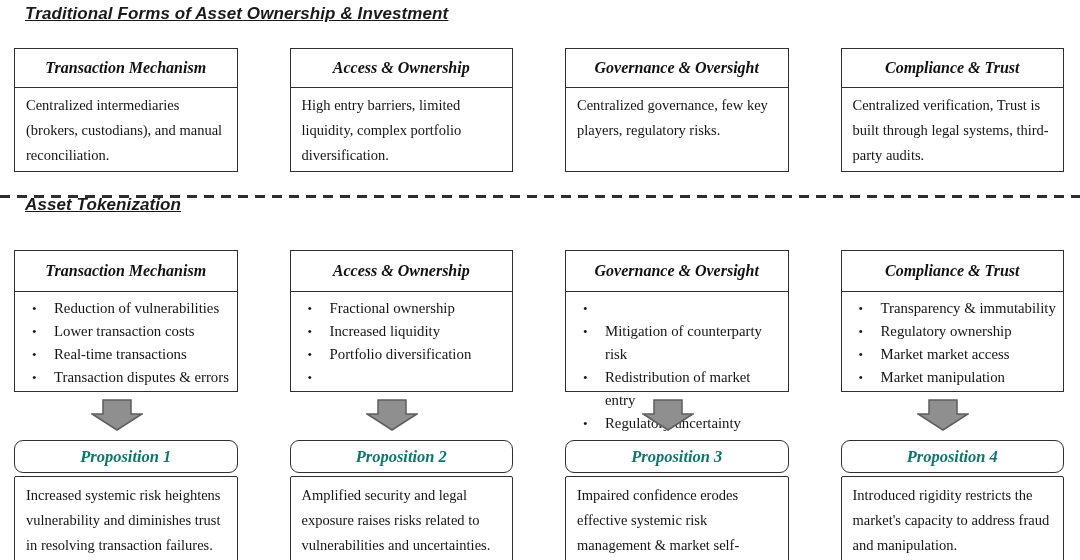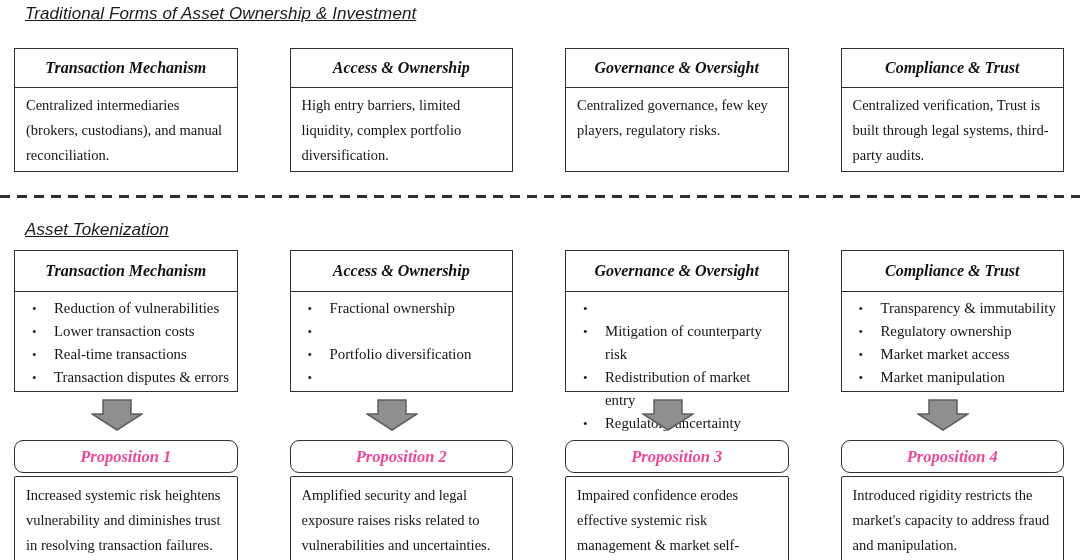--- a/index.html
+++ b/index.html
@@ -15,21 +15,21 @@
     overflow: hidden;
     font-family: "Liberation Serif", serif;
     color: #141414;
   }
   .section-title {
     position: absolute;
     left: 25px;
     margin: 0;
     font-family: "Liberation Sans", sans-serif;
     font-size: 17px;
-    font-weight: normal;
+    font-weight: bold;
     font-style: italic;
     text-decoration: underline;
     color: #1a1a1a;
     letter-spacing: 0.1px;
   }
   .row {
     position: absolute;
     left: 14px;
     right: 16px;
     display: grid;
@@ -100,21 +100,21 @@
     border: 1.5px solid #2f2f2f;
     border-radius: 9px;
     height: 33px;
     box-sizing: border-box;
     display: flex;
     align-items: center;
     justify-content: center;
     font-weight: bold;
     font-style: italic;
     font-size: 16.5px;
-    color: #ec4899;
+    color: #0f766e;
     background: #ffffff;
   }
   .prop-body {
     margin-top: 3px;
     border: 1.5px solid #2f2f2f;
     border-radius: 2px;
     box-sizing: border-box;
     min-height: 78px;
     padding: 6px 10px 6px 11px;
     font-size: 14.5px;
@@ -144,21 +144,21 @@
       <div class="cat-body">Centralized governance, few key players, regulatory risks.</div>
     </div>
     <div class="cat-box">
       <div class="cat-header">Compliance &amp; Trust</div>
       <div class="cat-body">Centralized verification, Trust is built through legal systems, third-party audits.</div>
     </div>
   </div>
 
   <div class="divider"></div>
 
-  <h1 class="section-title" style="top:220px;">Asset Tokenization</h1>
+  <h1 class="section-title" style="top:195px;">Asset Tokenization</h1>
 
   <div class="row row2" style="top:250px;">
     <div class="cat-box">
       <div class="cat-header">Transaction Mechanism</div>
       <ul class="bullets">
         <li>
             <span class="dot">•</span>
             <span>Reduction of vulnerabilities</span>
           </li>
         <li>
@@ -177,20 +177,21 @@
     </div>
     <div class="cat-box">
       <div class="cat-header">Access &amp; Ownership</div>
       <ul class="bullets">
         <li>
             <span class="dot">•</span>
             <span>Fractional ownership</span>
           </li>
         <li>
             <span class="dot">•</span>
+            <span>Increased liquidity</span>
           </li>
         <li>
             <span class="dot">•</span>
             <span>Portfolio diversification</span>
           </li>
         <li>
             <span class="dot">•</span>
           </li>
       </ul>
     </div>

